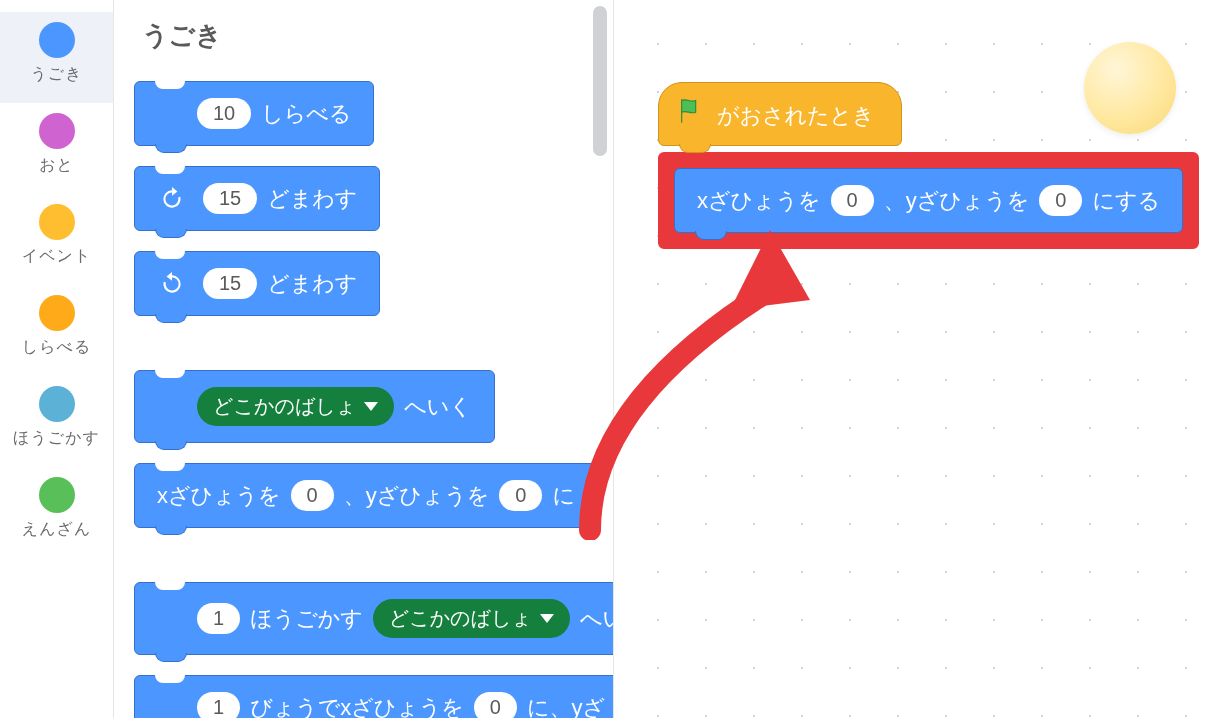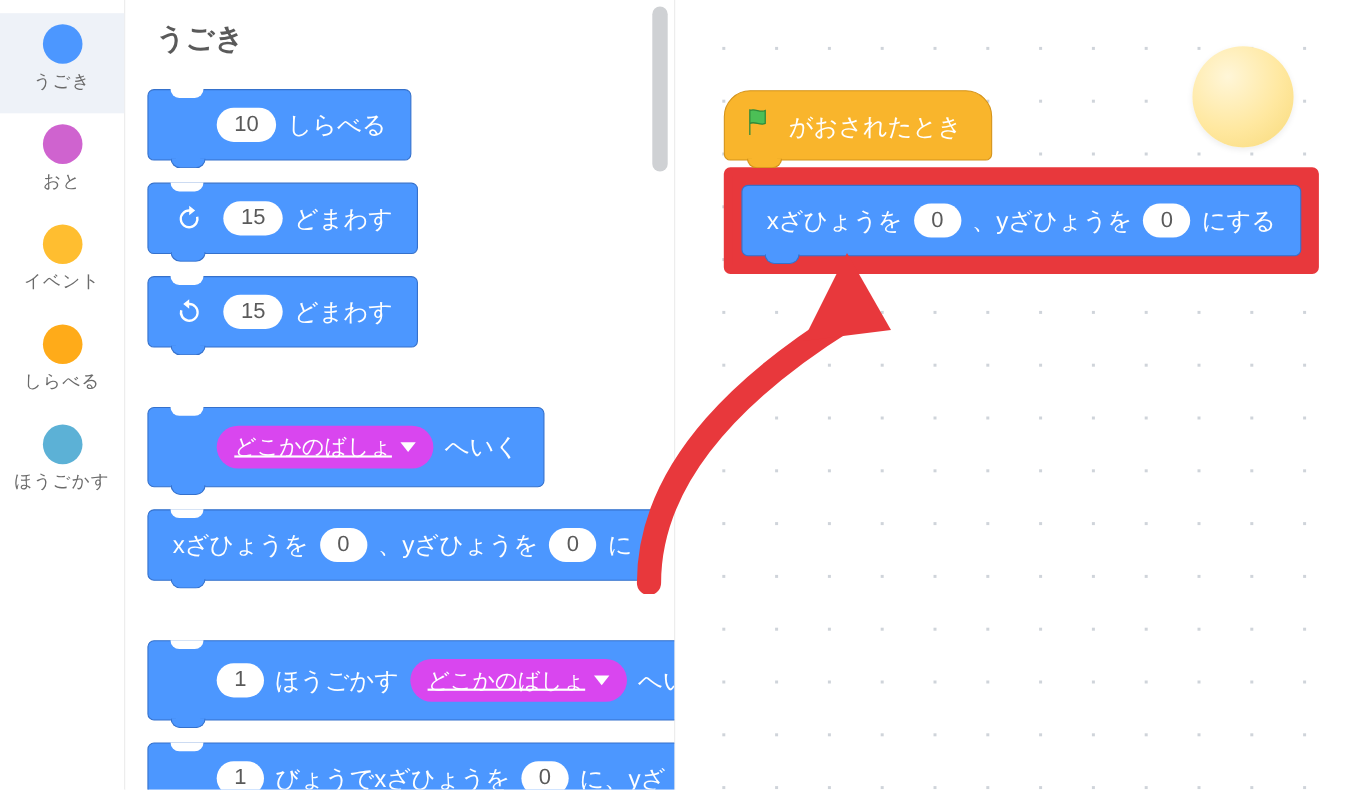--- a/index.html
+++ b/index.html
@@ -122,30 +122,29 @@
     color: #5a5a5a;
     border-radius: 40px;
     padding: 4px 16px;
     margin: 0 10px;
     font-size: 20px;
     min-width: 30px;
     text-align: center;
     display: inline-block;
   }
   .dropdown-slot {
-    background: #d946ef;
+    background: #15803d;
     color: #fff;
     border-radius: 40px;
     padding: 6px 16px;
     margin: 0 10px;
     font-size: 20px;
     display: inline-flex;
     align-items: center;
     gap: 8px;
-    text-decoration: underline;
   }
   .dd-arrow {
     width: 0; height: 0;
     border-left: 7px solid transparent;
     border-right: 7px solid transparent;
     border-top: 9px solid #fff;
     display: inline-block;
   }
   .rotate-icon {
     display: inline-flex;
@@ -252,20 +251,24 @@
       <div class="cat-label">イベント</div>
     </div>
     <div class="cat-item">
       <div class="cat-dot" style="background:#ffab19"></div>
       <div class="cat-label">しらべる</div>
     </div>
     <div class="cat-item">
       <div class="cat-dot" style="background:#5cb1d6"></div>
       <div class="cat-label">ほうごかす</div>
     </div>
+    <div class="cat-item">
+      <div class="cat-dot" style="background:#59c059"></div>
+      <div class="cat-label">えんざん</div>
+    </div>
   </div>
 
   <div class="palette">
     <div class="palette-scrollbar"></div>
     <div class="palette-header">うごき</div>
 
     <div class="block small-gap">
       <span class="num-slot">10</span>
       <span>しらべる</span>
     </div>

